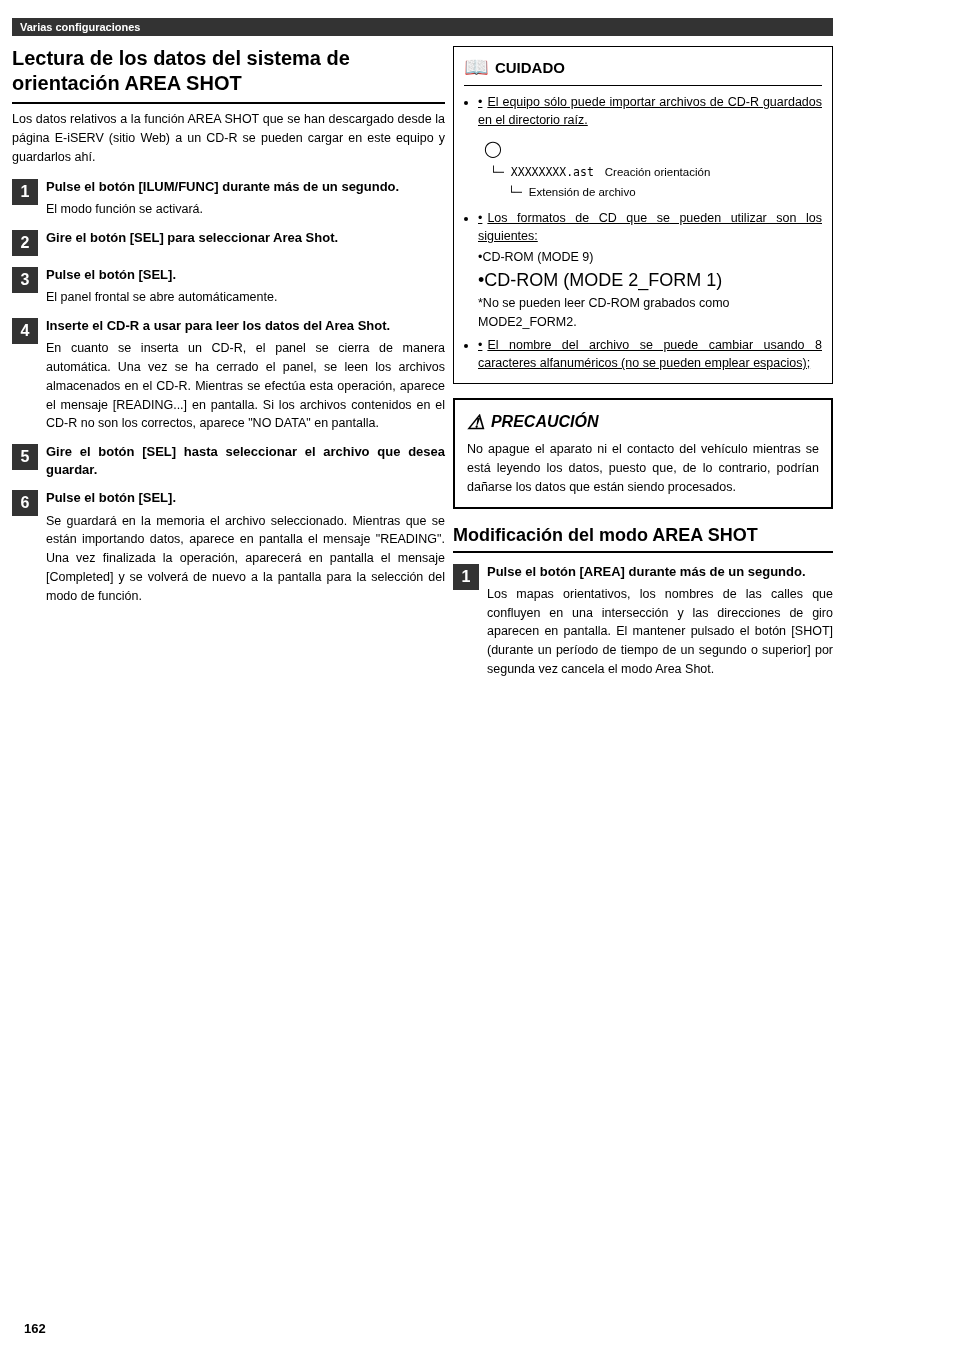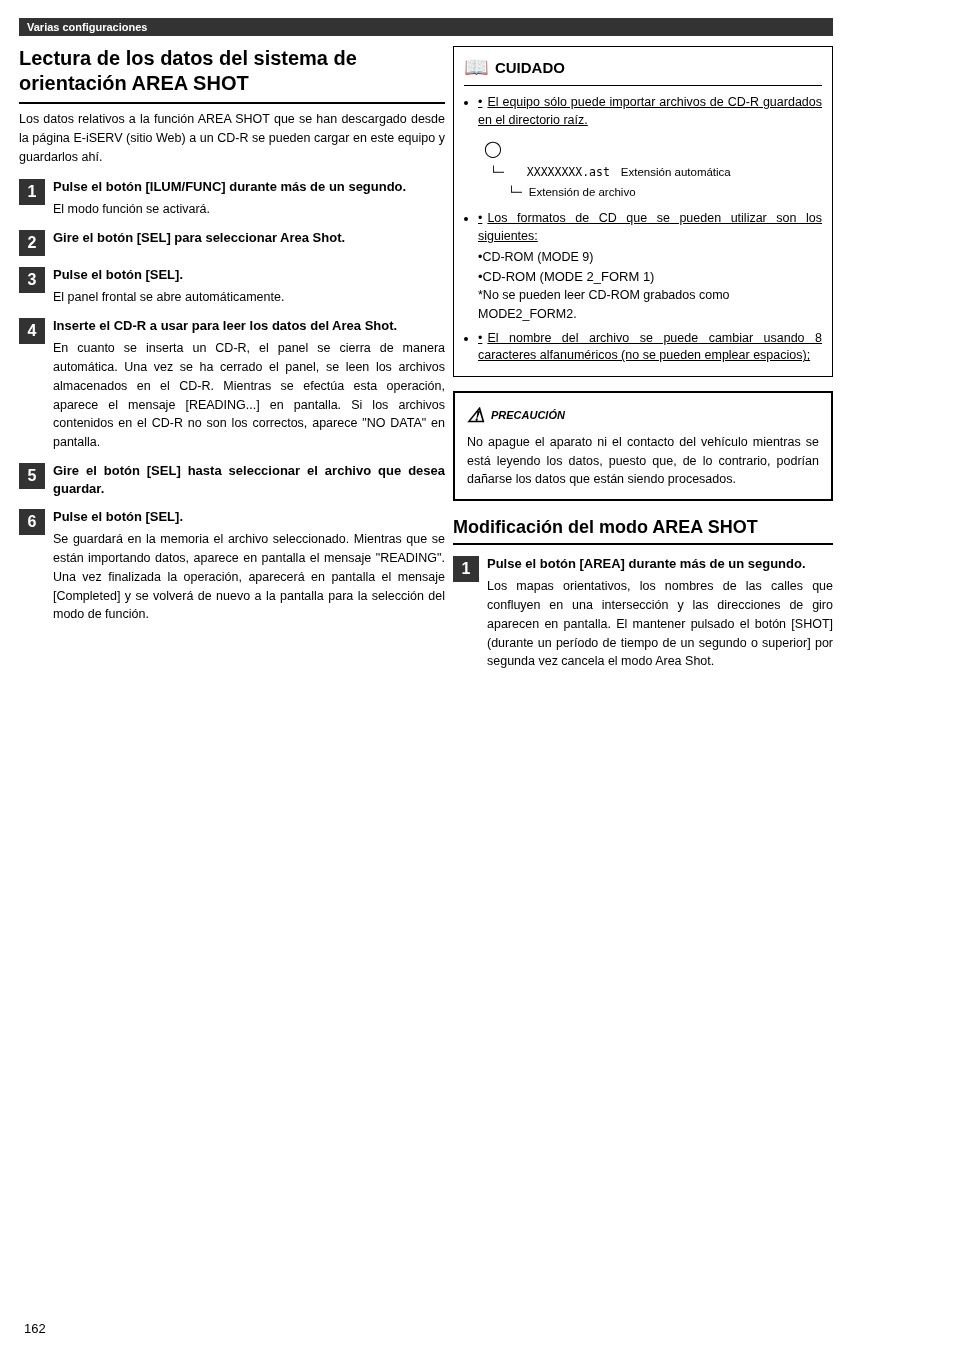--- a/index.html
+++ b/index.html
@@ -9,21 +9,21 @@
       background: #fff;
       color: #000;
       width: 954px;
       min-height: 1352px;
       padding: 0;
     }
 
     .page {
       width: 857px;
       min-height: 1352px;
-      padding: 18px 24px 24px 19px;
+      padding: 18px 24px 24px 12px;
       position: relative;
     }
 
     
     .top-bar {
       background: #333;
       color: #fff;
       font-size: 11px;
       padding: 3px 8px;
       margin-bottom: 10px;
@@ -178,21 +178,21 @@
       margin-bottom: 10px;
       margin-top: 4px;
     }
 
     
     .page-number {
       position: absolute;
       bottom: 16px;
       left: 24px;
       font-size: 13px;
-      font-weight: normal;
+      font-weight: bold;
     }
 
     .bullet-list {
       list-style: none;
       padding: 0;
     }
 
     .bullet-list li::before {
       content: "•";
       margin-right: 5px;
@@ -278,43 +278,43 @@
           <span>CUIDADO</span>
         </div>
         <div class="caution-body">
           <ul class="bullet-list">
             <li>El equipo sólo puede importar archivos de CD-R guardados en el directorio raíz.</li>
           </ul>
 
           <div class="cd-diagram" style="margin: 8px 0 8px 20px; align-items:flex-start;">
             <div style="font-size:16px; margin-bottom:2px;">◯</div>
             <div style="font-family:monospace; font-size:11.5px; line-height:1.7; margin-left:6px;">
-              <div>└─ <span style="font-weight:normal;margin-left:16px;">XXXXXXXX.ast</span> <span style="font-family:Arial; margin-left:4px;">Extensión automática</span></div>
+              <div>└─ <span style="font-weight:normal;">XXXXXXXX.ast</span> <span style="font-family:Arial; margin-left:4px;">Creación orientación</span></div>
               <div style="margin-left:18px;">└─ <span style="font-family:Arial;">Extensión de archivo</span></div>
             </div>
           </div>
 
           <ul class="bullet-list">
             <li>Los formatos de CD que se pueden utilizar son los siguientes:</li>
           </ul>
           <div style="padding-left: 14px; margin-bottom: 6px;">
             <div style="font-size:12.5px; line-height:1.5;">•CD-ROM (MODE 9)</div>
-            <div style="font-size:13px; line-height:1.5;">•CD-ROM (MODE 2_FORM 1)</div>
+            <div style="font-size:18px; line-height:1.5;">•CD-ROM (MODE 2_FORM 1)</div>
             <div style="font-size:12.5px; line-height:1.5;">*No se pueden leer CD-ROM grabados como MODE2_FORM2.</div>
           </div>
           <ul class="bullet-list">
             <li>El nombre del archivo se puede cambiar usando 8 caracteres alfanuméricos (no se pueden emplear espacios);</li>
           </ul>
         </div>
       </div>
 
       <div class="warning-box">
         <div class="warning-header">
           <span style="font-size:20px;">⚠</span>
-          <span style="font-style:italic; font-weight:bold; font-size:11px;">PRECAUCIÓN</span>
+          <span style="font-style:italic; font-weight:bold; font-size:16px;">PRECAUCIÓN</span>
         </div>
         <div class="warning-body">No apague el aparato ni el contacto del vehículo mientras se está leyendo los datos, puesto que, de lo contrario, podrían dañarse los datos que están siendo procesados.</div>
       </div>
 
       <div class="subsection-title">Modificación del modo AREA SHOT</div>
 
       <div class="step">
         <div class="step-number">1</div>
         <div class="step-content">
           <div class="step-title">Pulse el botón [AREA] durante más de un segundo.</div>

